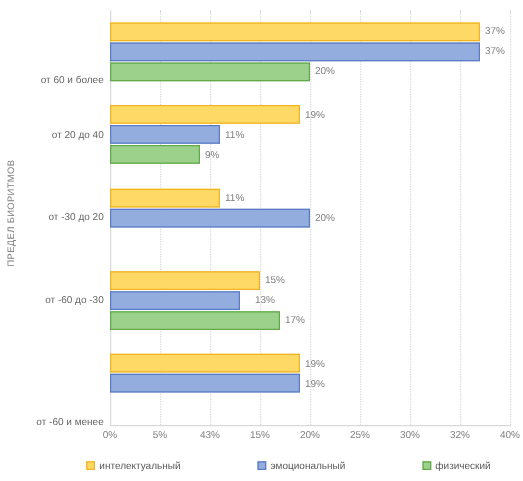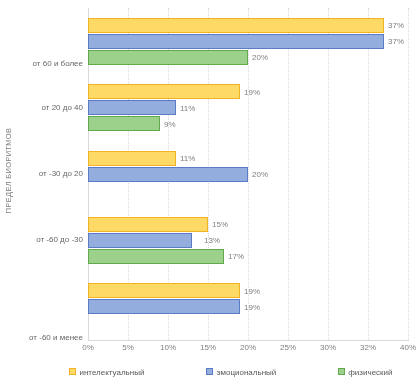--- a/index.html
+++ b/index.html
@@ -151,20 +151,21 @@
     top: 364px;
     width: 418px;
     height: 16px;
     display: flex;
     justify-content: center;
     align-items: center;
     gap: 18px;
   }
   .legend-item {
     display: flex;
+    align-items: center;
     gap: 3px;
     padding-left: 44px;
   }
   .legend-swatch {
     width: 7px;
     height: 7px;
     box-sizing: border-box;
     border: 1px solid;
   }
   .legend-swatch.series-intellect { background: #ffd966; border-color: #f0b323; }
@@ -268,21 +269,21 @@
             <div class="bar-value" style="left: 152px;">19%</div>
           </div>
         </div>
       </div>
   </div>
 
   <div id="x-axis-line"></div>
   <div id="x-axis">
       <div class="x-tick-label" style="left: 0px;">0%</div>
       <div class="x-tick-label" style="left: 40px;">5%</div>
-      <div class="x-tick-label" style="left: 80px;">10%</div>
+      <div class="x-tick-label" style="left: 80px;">43%</div>
       <div class="x-tick-label" style="left: 120px;">15%</div>
       <div class="x-tick-label" style="left: 160px;">20%</div>
       <div class="x-tick-label" style="left: 200px;">25%</div>
       <div class="x-tick-label" style="left: 240px;">30%</div>
       <div class="x-tick-label" style="left: 280px;">32%</div>
       <div class="x-tick-label" style="left: 320px; text-align: center;">40%</div>
     </div>
 
   <div id="legend">
       <div class="legend-item">

